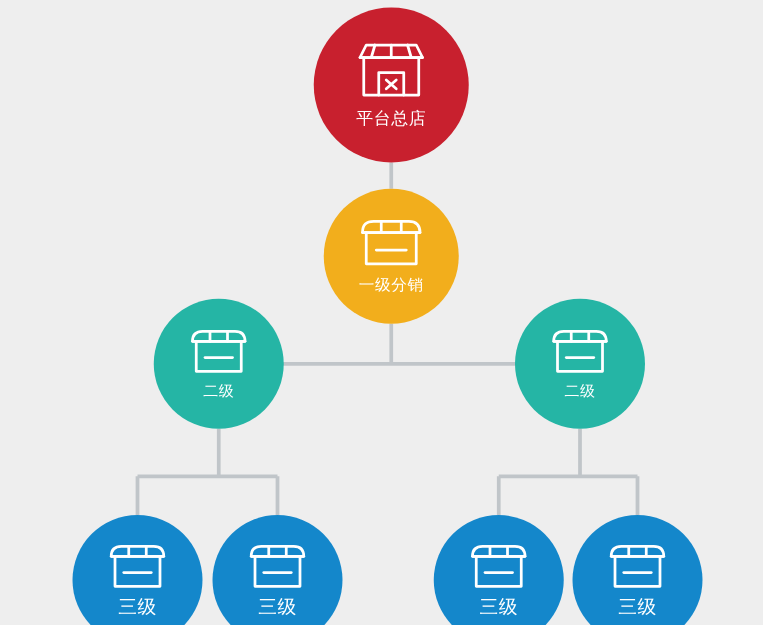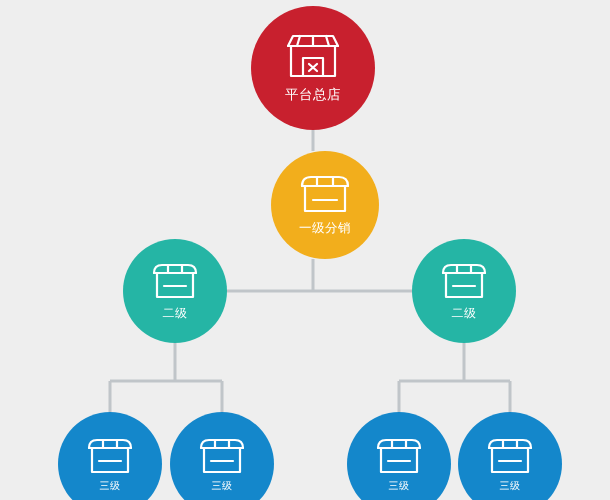--- a/index.html
+++ b/index.html
@@ -41,21 +41,21 @@
   .node .label {
     color: #ffffff;
     font-size: 13px;
     letter-spacing: 0.5px;
     margin-top: 5px;
     white-space: nowrap;
   }
   .node.root .label { font-size: 13.5px; margin-top: 6px; }
   .node.lvl1 .label { font-size: 12.5px; margin-top: 5px; }
   .node.lvl2 .label { font-size: 12px; margin-top: 4px; }
-  .node.lvl3 .label { font-size: 10px; margin-top: 3px; }
+  .node.lvl3 .label { font-size: 15px; margin-top: 3px; }
 </style>
 </head>
 <body>
 
 <div id="diagram">
 
   <svg id="connectors" viewBox="0 0 610 500" xmlns="http://www.w3.org/2000/svg">
     <g fill="none" stroke="#c0c5c9" stroke-width="3">
 
       <path d="M313 130 L313 151"></path>
@@ -84,21 +84,21 @@
           <path d="M17 4 L14 14 M30 4 L30 14 M43 4 L46 14"></path>
           <path d="M8 14 L8 44 L52 44 L52 14"></path>
           <path d="M20 44 L20 26 L40 26 L40 44"></path>
           <path d="M26 32 L34 39 M34 32 L26 39"></path>
         </g>
       </svg>
     </span>
     <span class="label">平台总店</span>
   </div>
 
-  <div class="node lvl1" style="left:271px; top:151px; width:108px; height:108px; background:#f2ae1c;">
+  <div class="node lvl1" style="left:259px; top:151px; width:108px; height:108px; background:#f2ae1c;">
     <span class="glyph">
       <svg width="54" height="42" viewBox="0 0 54 42" xmlns="http://www.w3.org/2000/svg">
         <g fill="none" stroke="#ffffff" stroke-width="2.2" stroke-linejoin="round" stroke-linecap="round">
           <path d="M4 13 Q4 4 13 4 L41 4 Q50 4 50 13 Z"></path>
           <path d="M4 13 L50 13"></path>
           <path d="M19 4 Q19 13 19 13 M35 4 Q35 13 35 13"></path>
           <path d="M7 13 L7 38 L47 38 L47 13"></path>
           <path d="M15 27 L39 27"></path>
         </g>
       </svg>

